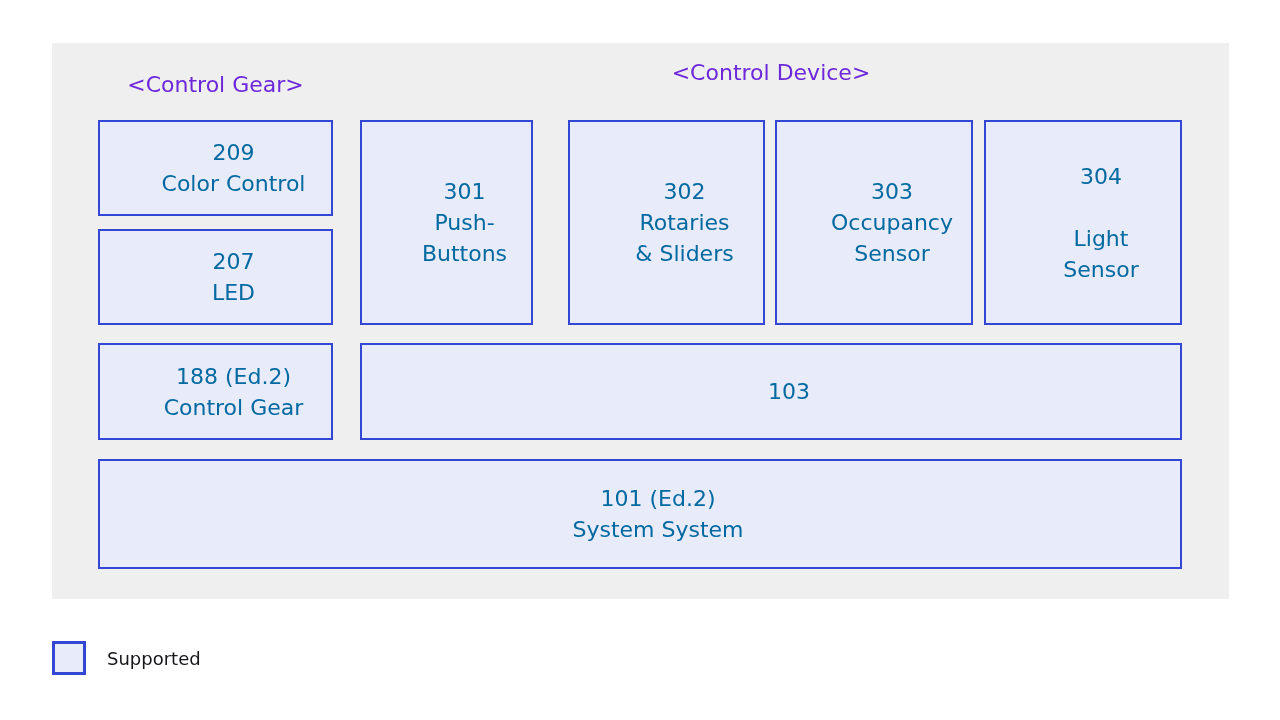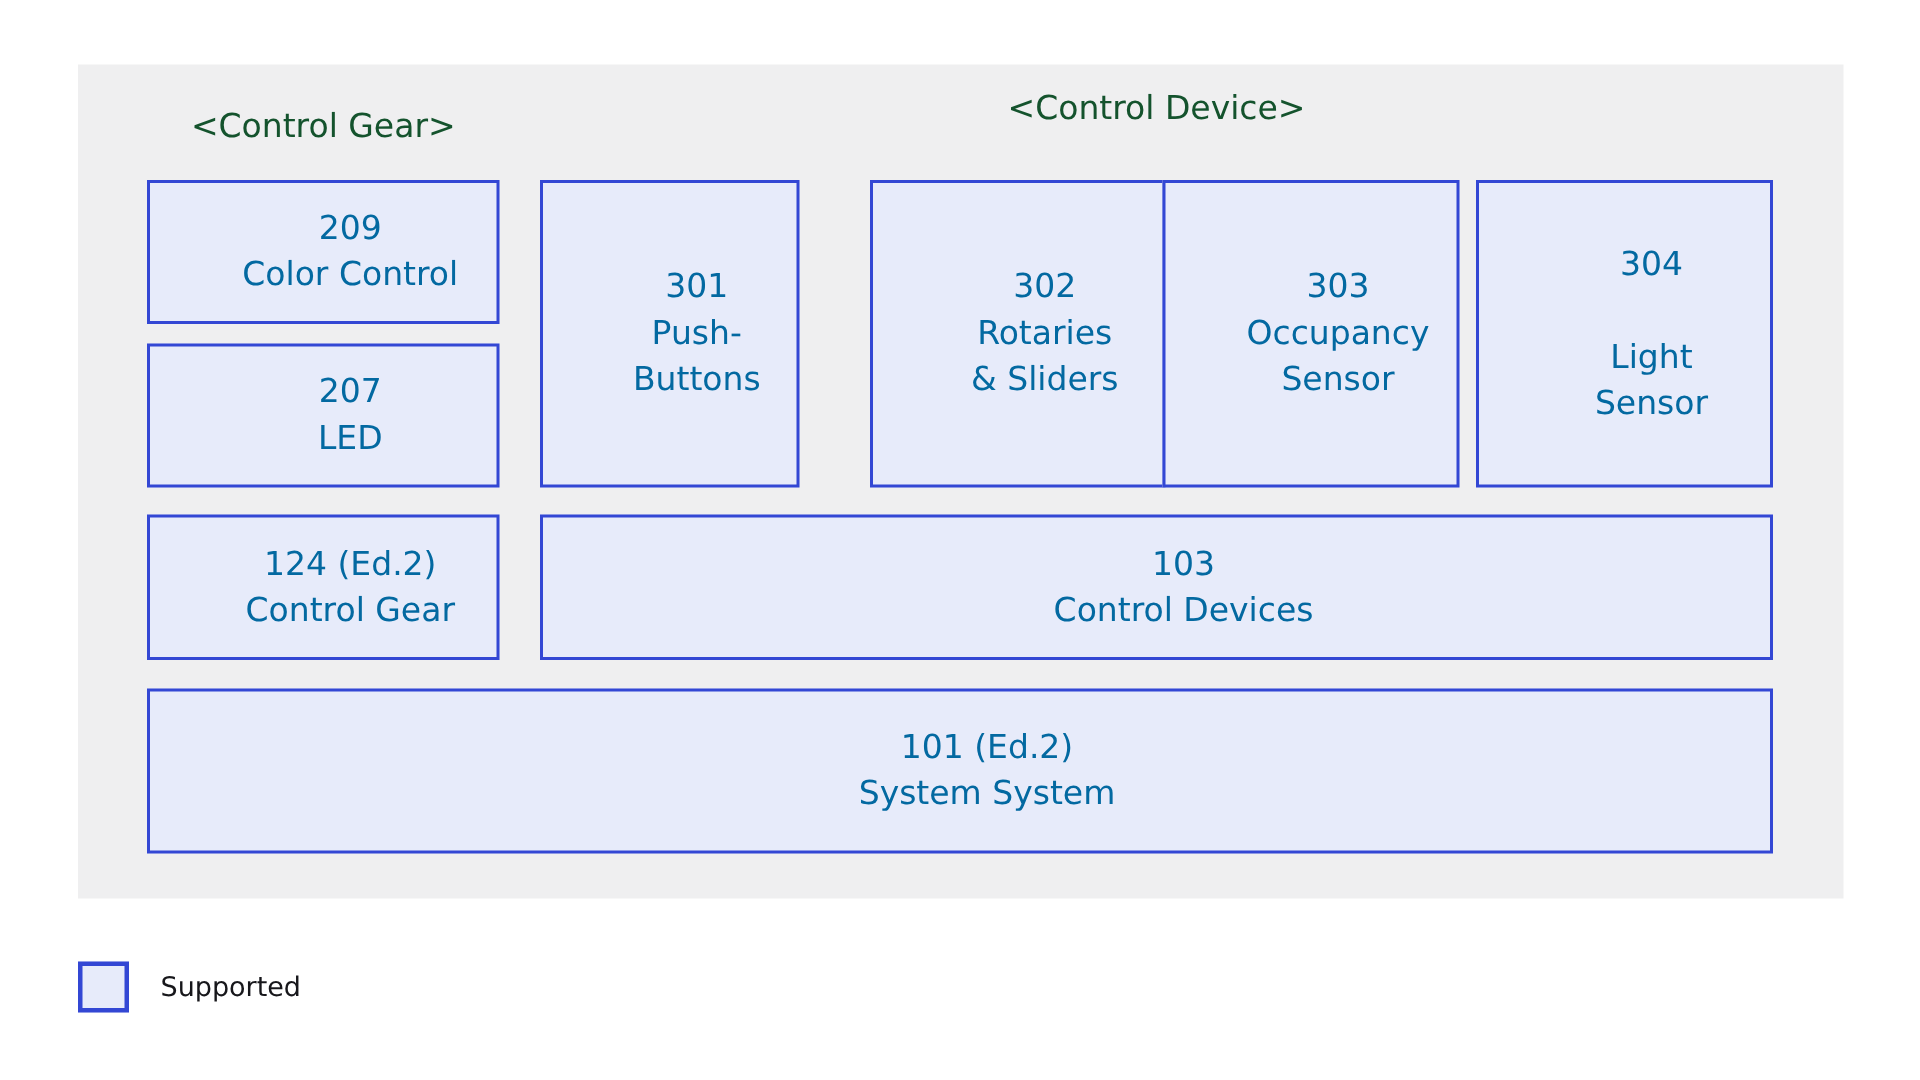--- a/index.html
+++ b/index.html
@@ -23,21 +23,21 @@
     height: 556px;
     background: #efeff0;
   }
   .header-label {
     position: absolute;
     height: 30px;
     display: flex;
     align-items: center;
     justify-content: center;
     font-size: 22px;
-    color: #14532d;
+    color: #6d28d9;
     white-space: nowrap;
   }
   .hdr-gear { left: 46px; top: 26px; width: 235px; }
   .hdr-device { left: 308px; top: 14px; width: 822px; }
   .box {
     position: absolute;
     background: #e7ebfa;
     border: 2.5px solid #3347d4;
     box-sizing: border-box;
     display: flex;
@@ -47,21 +47,21 @@
     text-align: center;
     color: #0369a1;
     font-size: 22px;
     line-height: 31px;
     padding-left: 36px;
   }
   .box .name { white-space: pre-line; }
   .b209 { left: 46px;  top: 77px;  width: 235px;  height: 96px; }
   .b207 { left: 46px;  top: 186px; width: 235px;  height: 96px; align-items: center; }
   .b301 { left: 308px; top: 77px;  width: 173px;  height: 205px; }
-  .b302 { left: 516px; top: 77px;  width: 197px;  height: 205px; margin-left: 12px; }
+  .b302 { left: 516px; top: 77px;  width: 197px;  height: 205px; }
   .b303 { left: 723px; top: 77px;  width: 198px;  height: 205px; }
   .b304 { left: 932px; top: 77px;  width: 198px;  height: 205px; gap: 31px; }
   .b102 { left: 46px;  top: 300px; width: 235px;  height: 97px; }
   .b103 { left: 308px; top: 300px; width: 822px;  height: 97px; }
   .b101 { left: 46px;  top: 416px; width: 1084px; height: 110px; }
   .legend {
     position: absolute;
     left: 52px;
     top: 641px;
     display: flex;
@@ -117,27 +117,26 @@
 Sensor</span>
     </div>
 
     <div class="box b304">
       <span class="code">304</span>
       <span class="name">Light
 Sensor</span>
     </div>
 
     <div class="box b102">
-      <span class="code">124 (Ed.2)</span>
+      <span class="code">188 (Ed.2)</span>
       <span class="name">Control Gear</span>
     </div>
 
     <div class="box b103">
       <span class="code">103</span>
-      <span class="name">Control Devices</span>
     </div>
 
     <div class="box b101">
       <span class="code">101 (Ed.2)</span>
       <span class="name">System System</span>
     </div>
 
   </div>
 
   <div class="legend">

